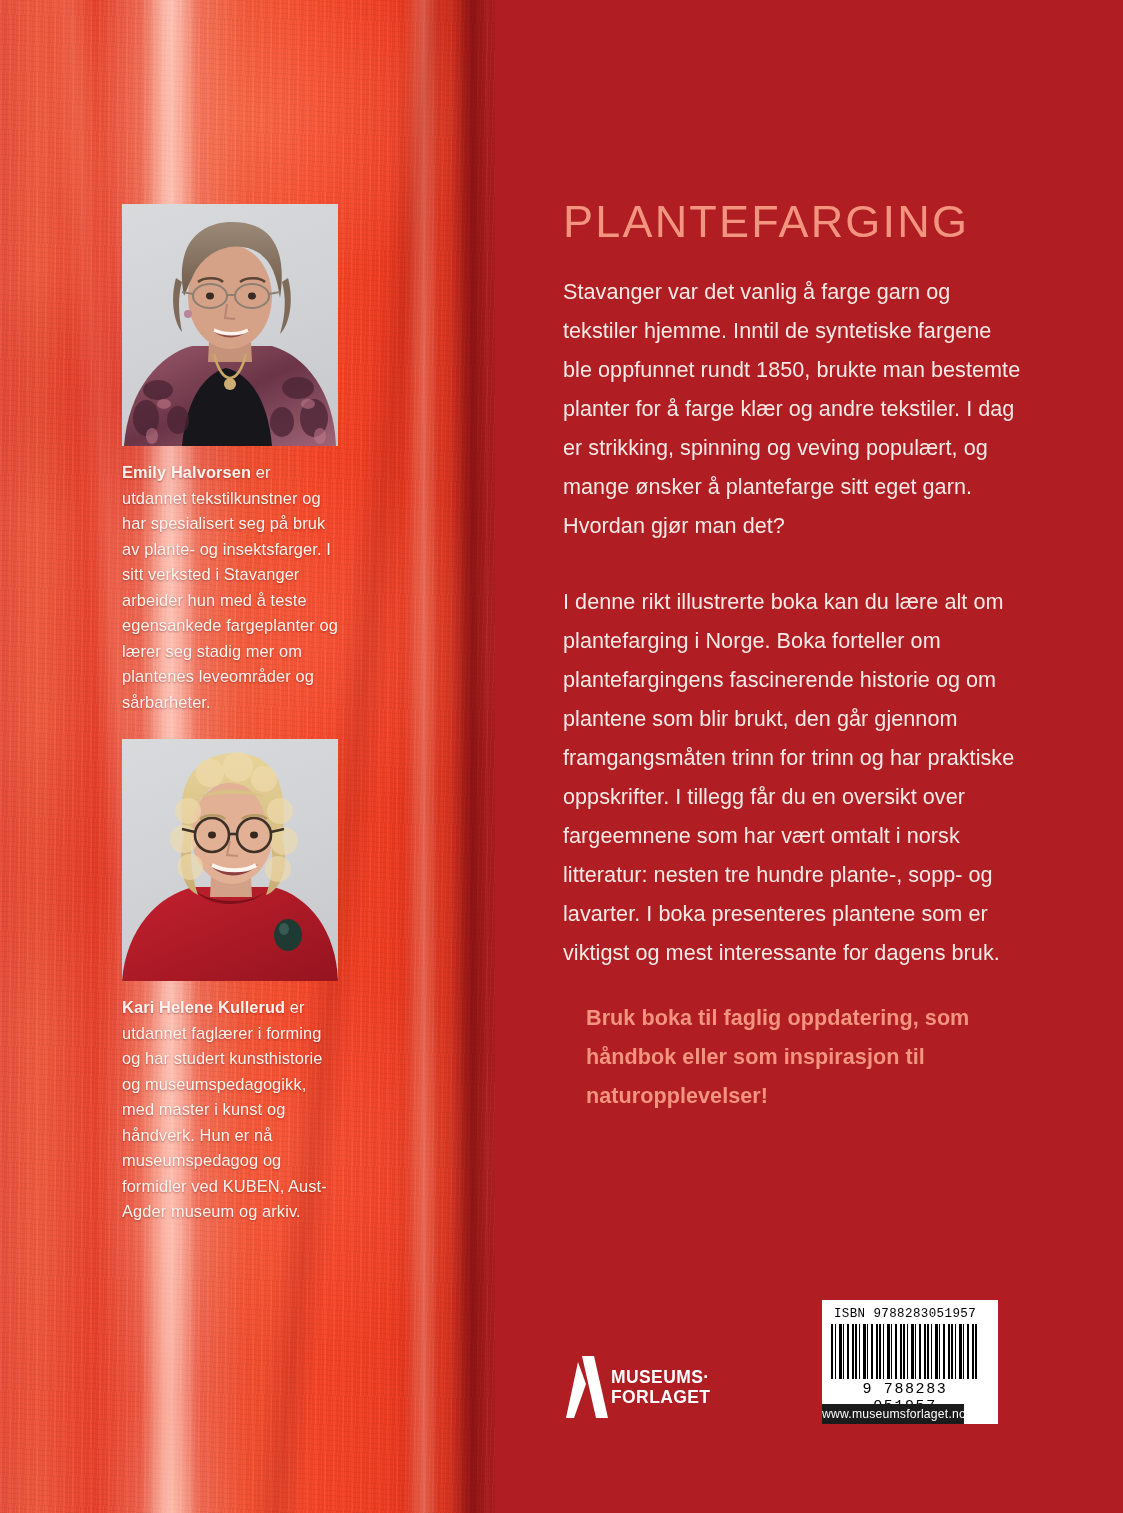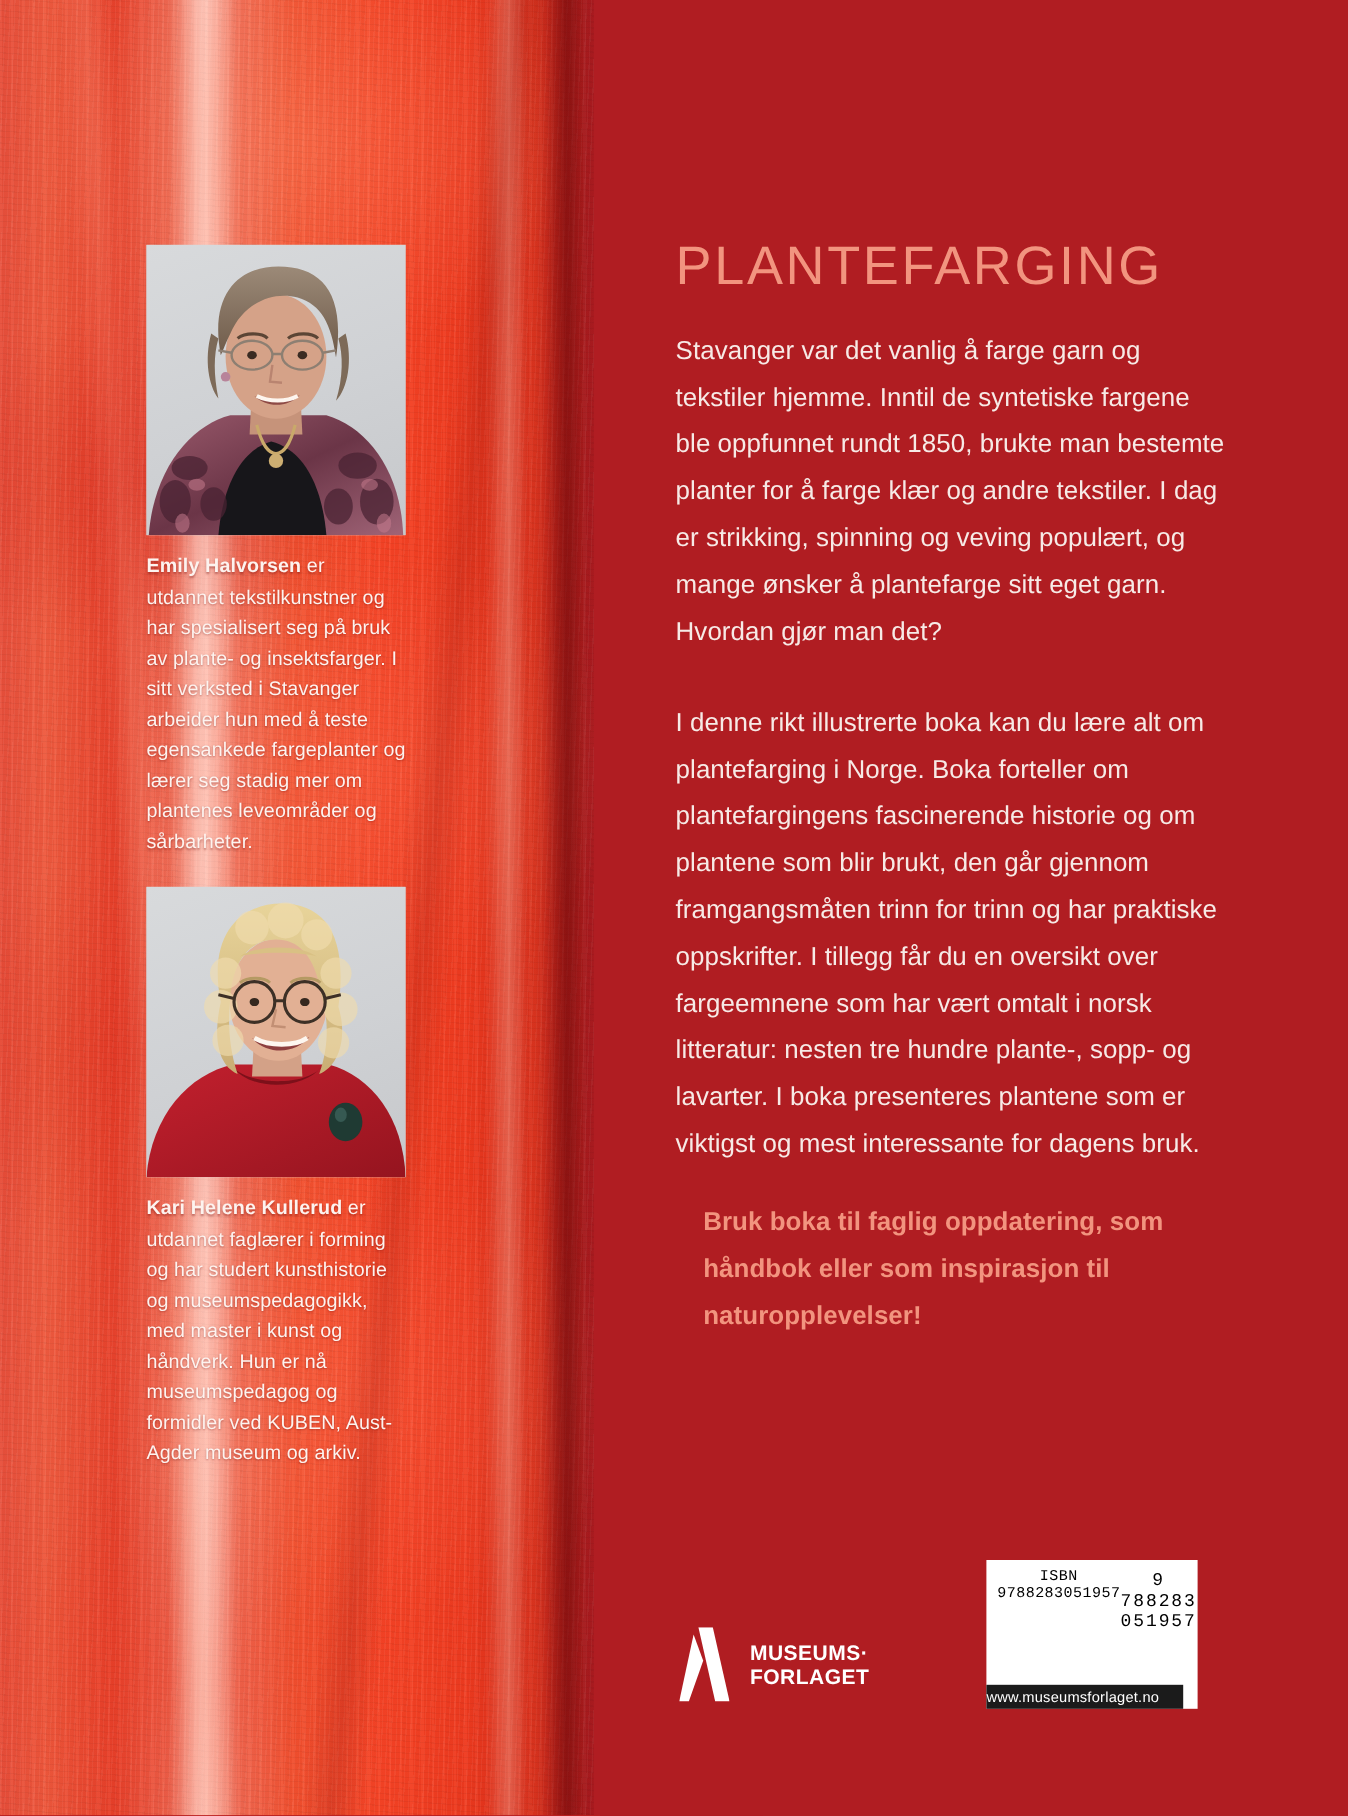--- a/index.html
+++ b/index.html
@@ -145,40 +145,40 @@
     font-weight: 700;
     margin-left: 23px;
   }
 
   
   #publisher-logo {
     position: absolute;
     left: 566px; top: 1356px;
     display: flex;
     align-items: center;
-    gap: 17px;
+    gap: 3px;
   }
   #publisher-logo svg { display: block; }
   .logo-words {
     color: #ffffff;
     font-size: 17.5px;
     font-weight: 700;
     line-height: 20px;
     letter-spacing: .4px;
   }
 
   
   #barcode-block {
     position: absolute;
     left: 822px; top: 1300px;
     width: 176px; height: 124px;
     background: #ffffff;
     padding: 7px 19px 0 9px;
     display: flex;
-    flex-direction: row;
+    flex-direction: column;
   }
   #isbn-text {
     color: #000;
     font-family: "Liberation Mono", monospace;
     font-size: 12.5px;
     letter-spacing: .4px;
     text-align: center;
     margin-bottom: 3px;
   }
   #barcode-bars {
@@ -194,26 +194,26 @@
     color: #000;
     font-family: "Liberation Mono", monospace;
     font-size: 15px;
     letter-spacing: 1.6px;
     text-align: center;
     margin-top: 2px;
   }
   #barcode-url {
     position: absolute;
     left: 0; bottom: 0;
-    width: 164px;
+    width: 142px;
     background: #1b1b1b;
     color: #fff;
     font-size: 12.2px;
     line-height: 20px;
-    text-align: left;
+    text-align: right;
     letter-spacing: .2px;
   }
 </style>
 </head>
 <body>
 
 <div id="cover">
 
   <div class="fabric">
     <div class="layer base"></div>

